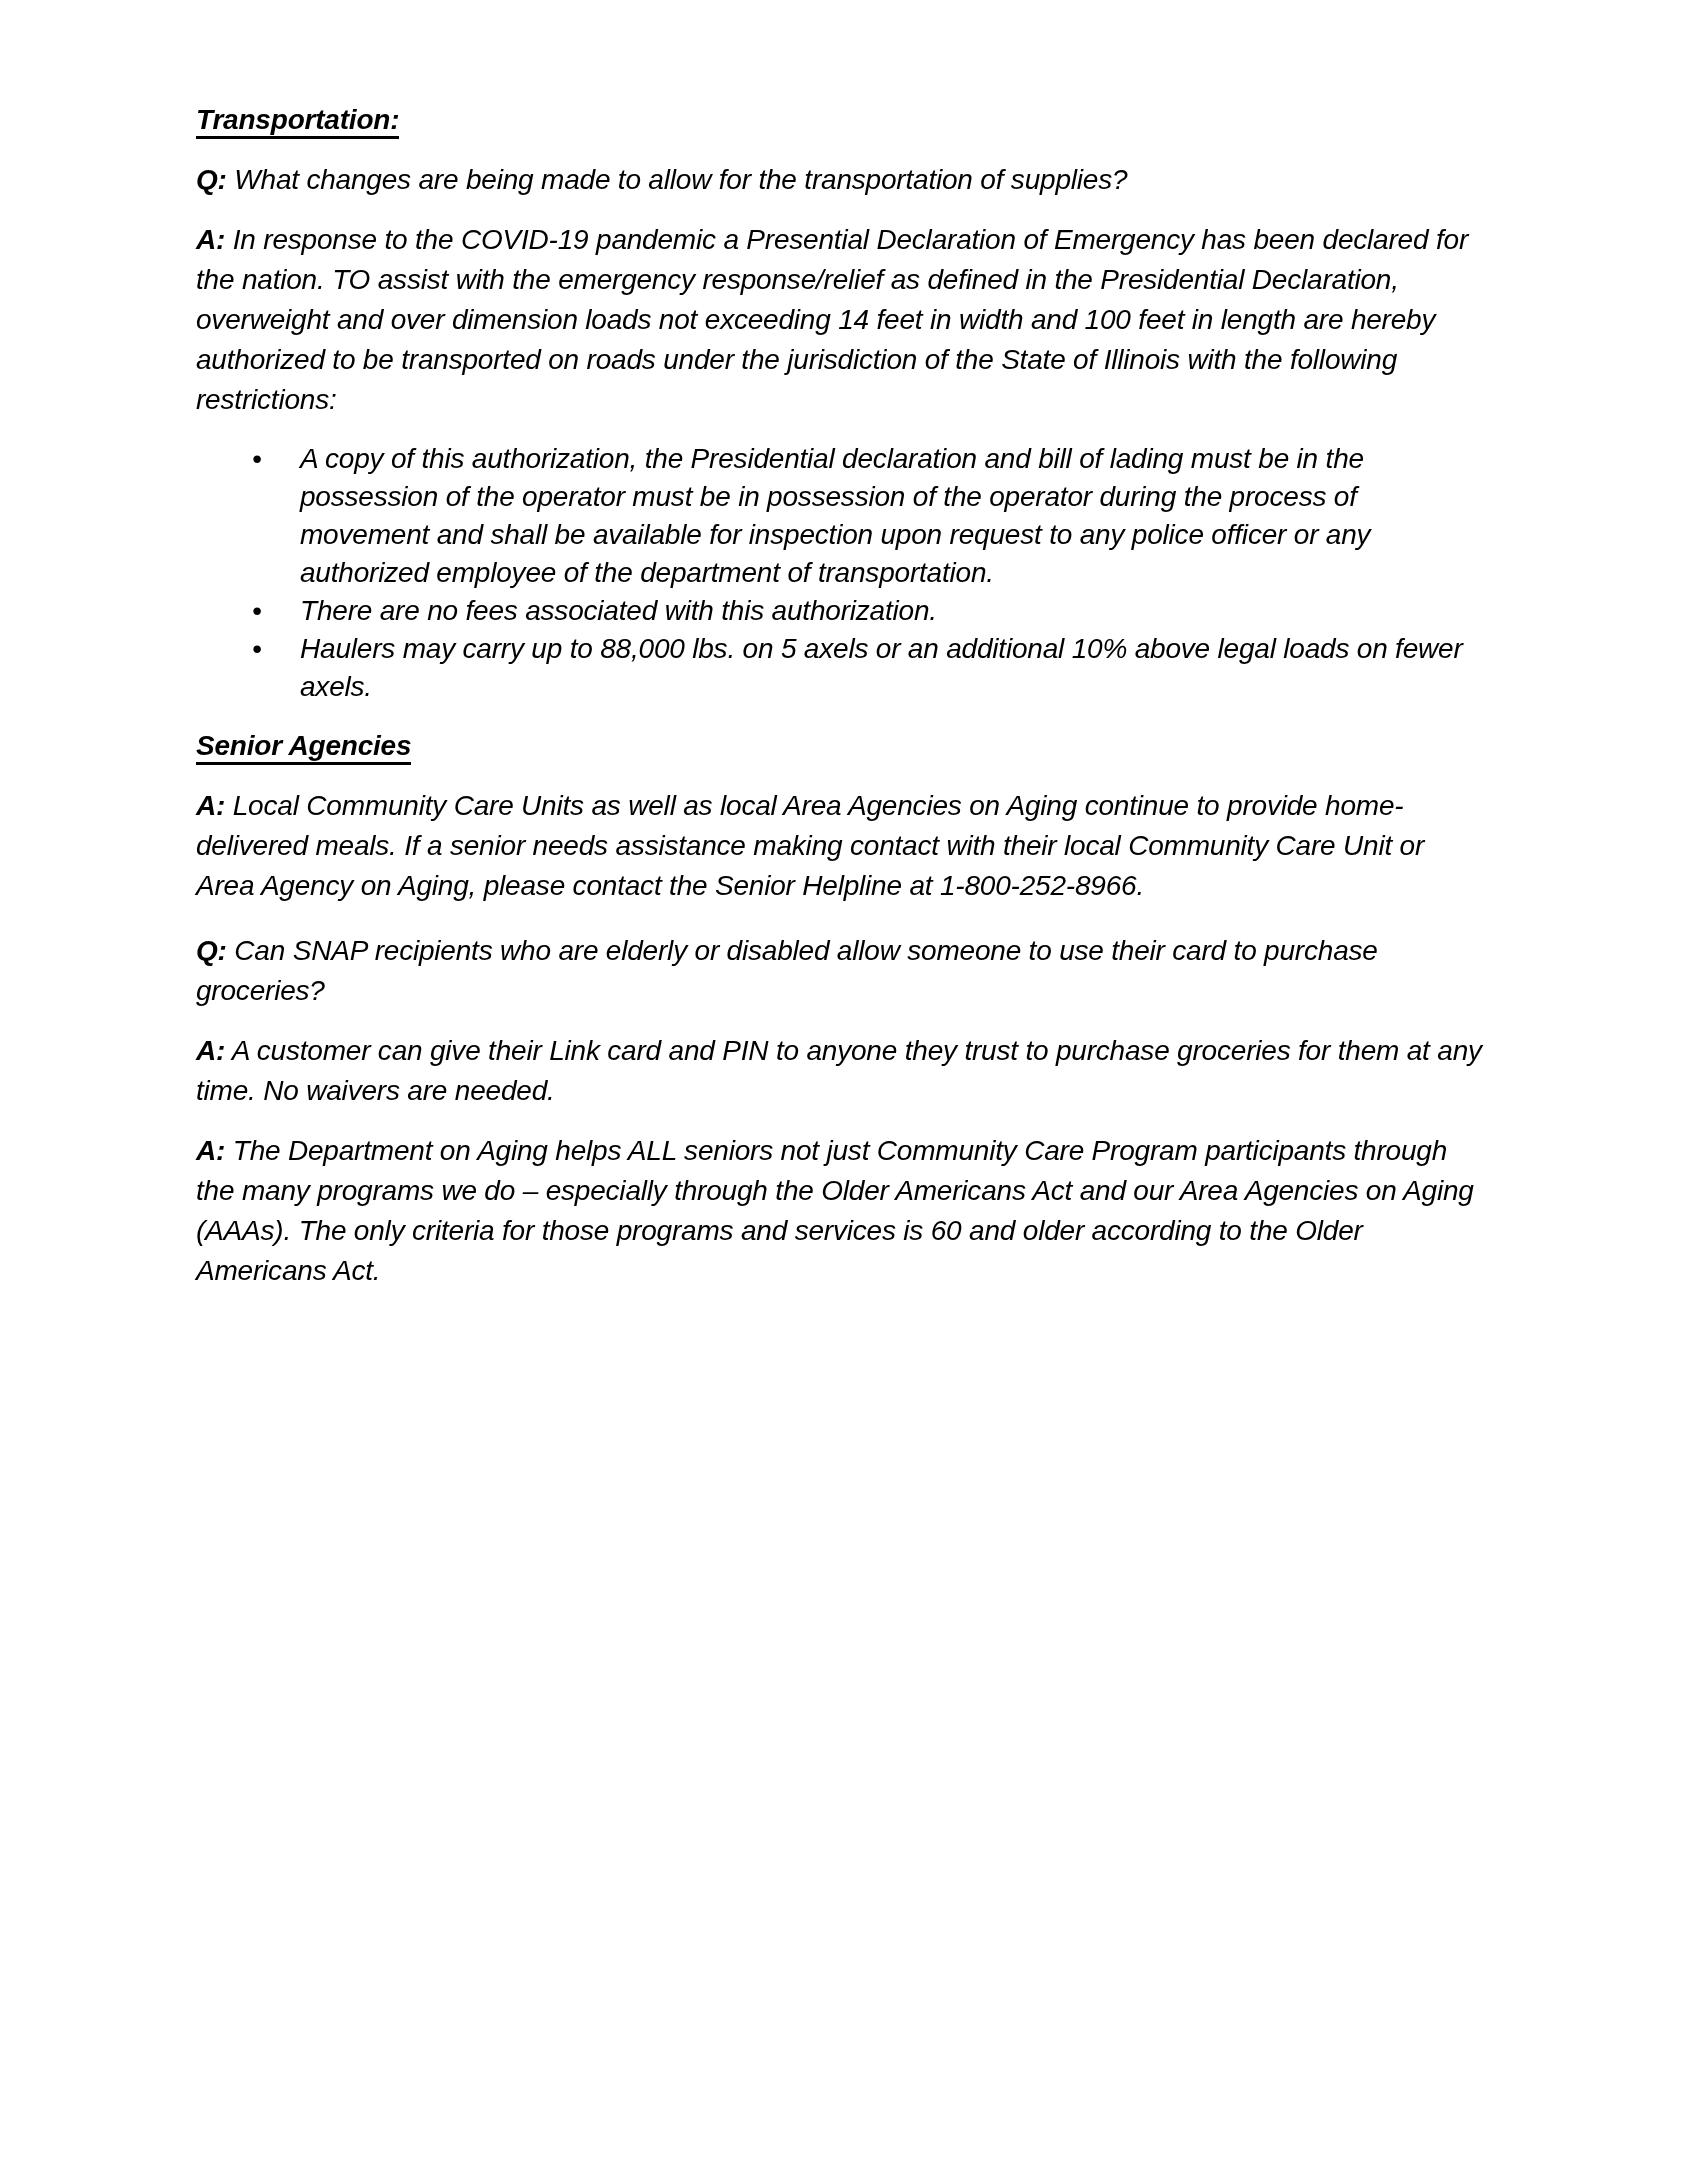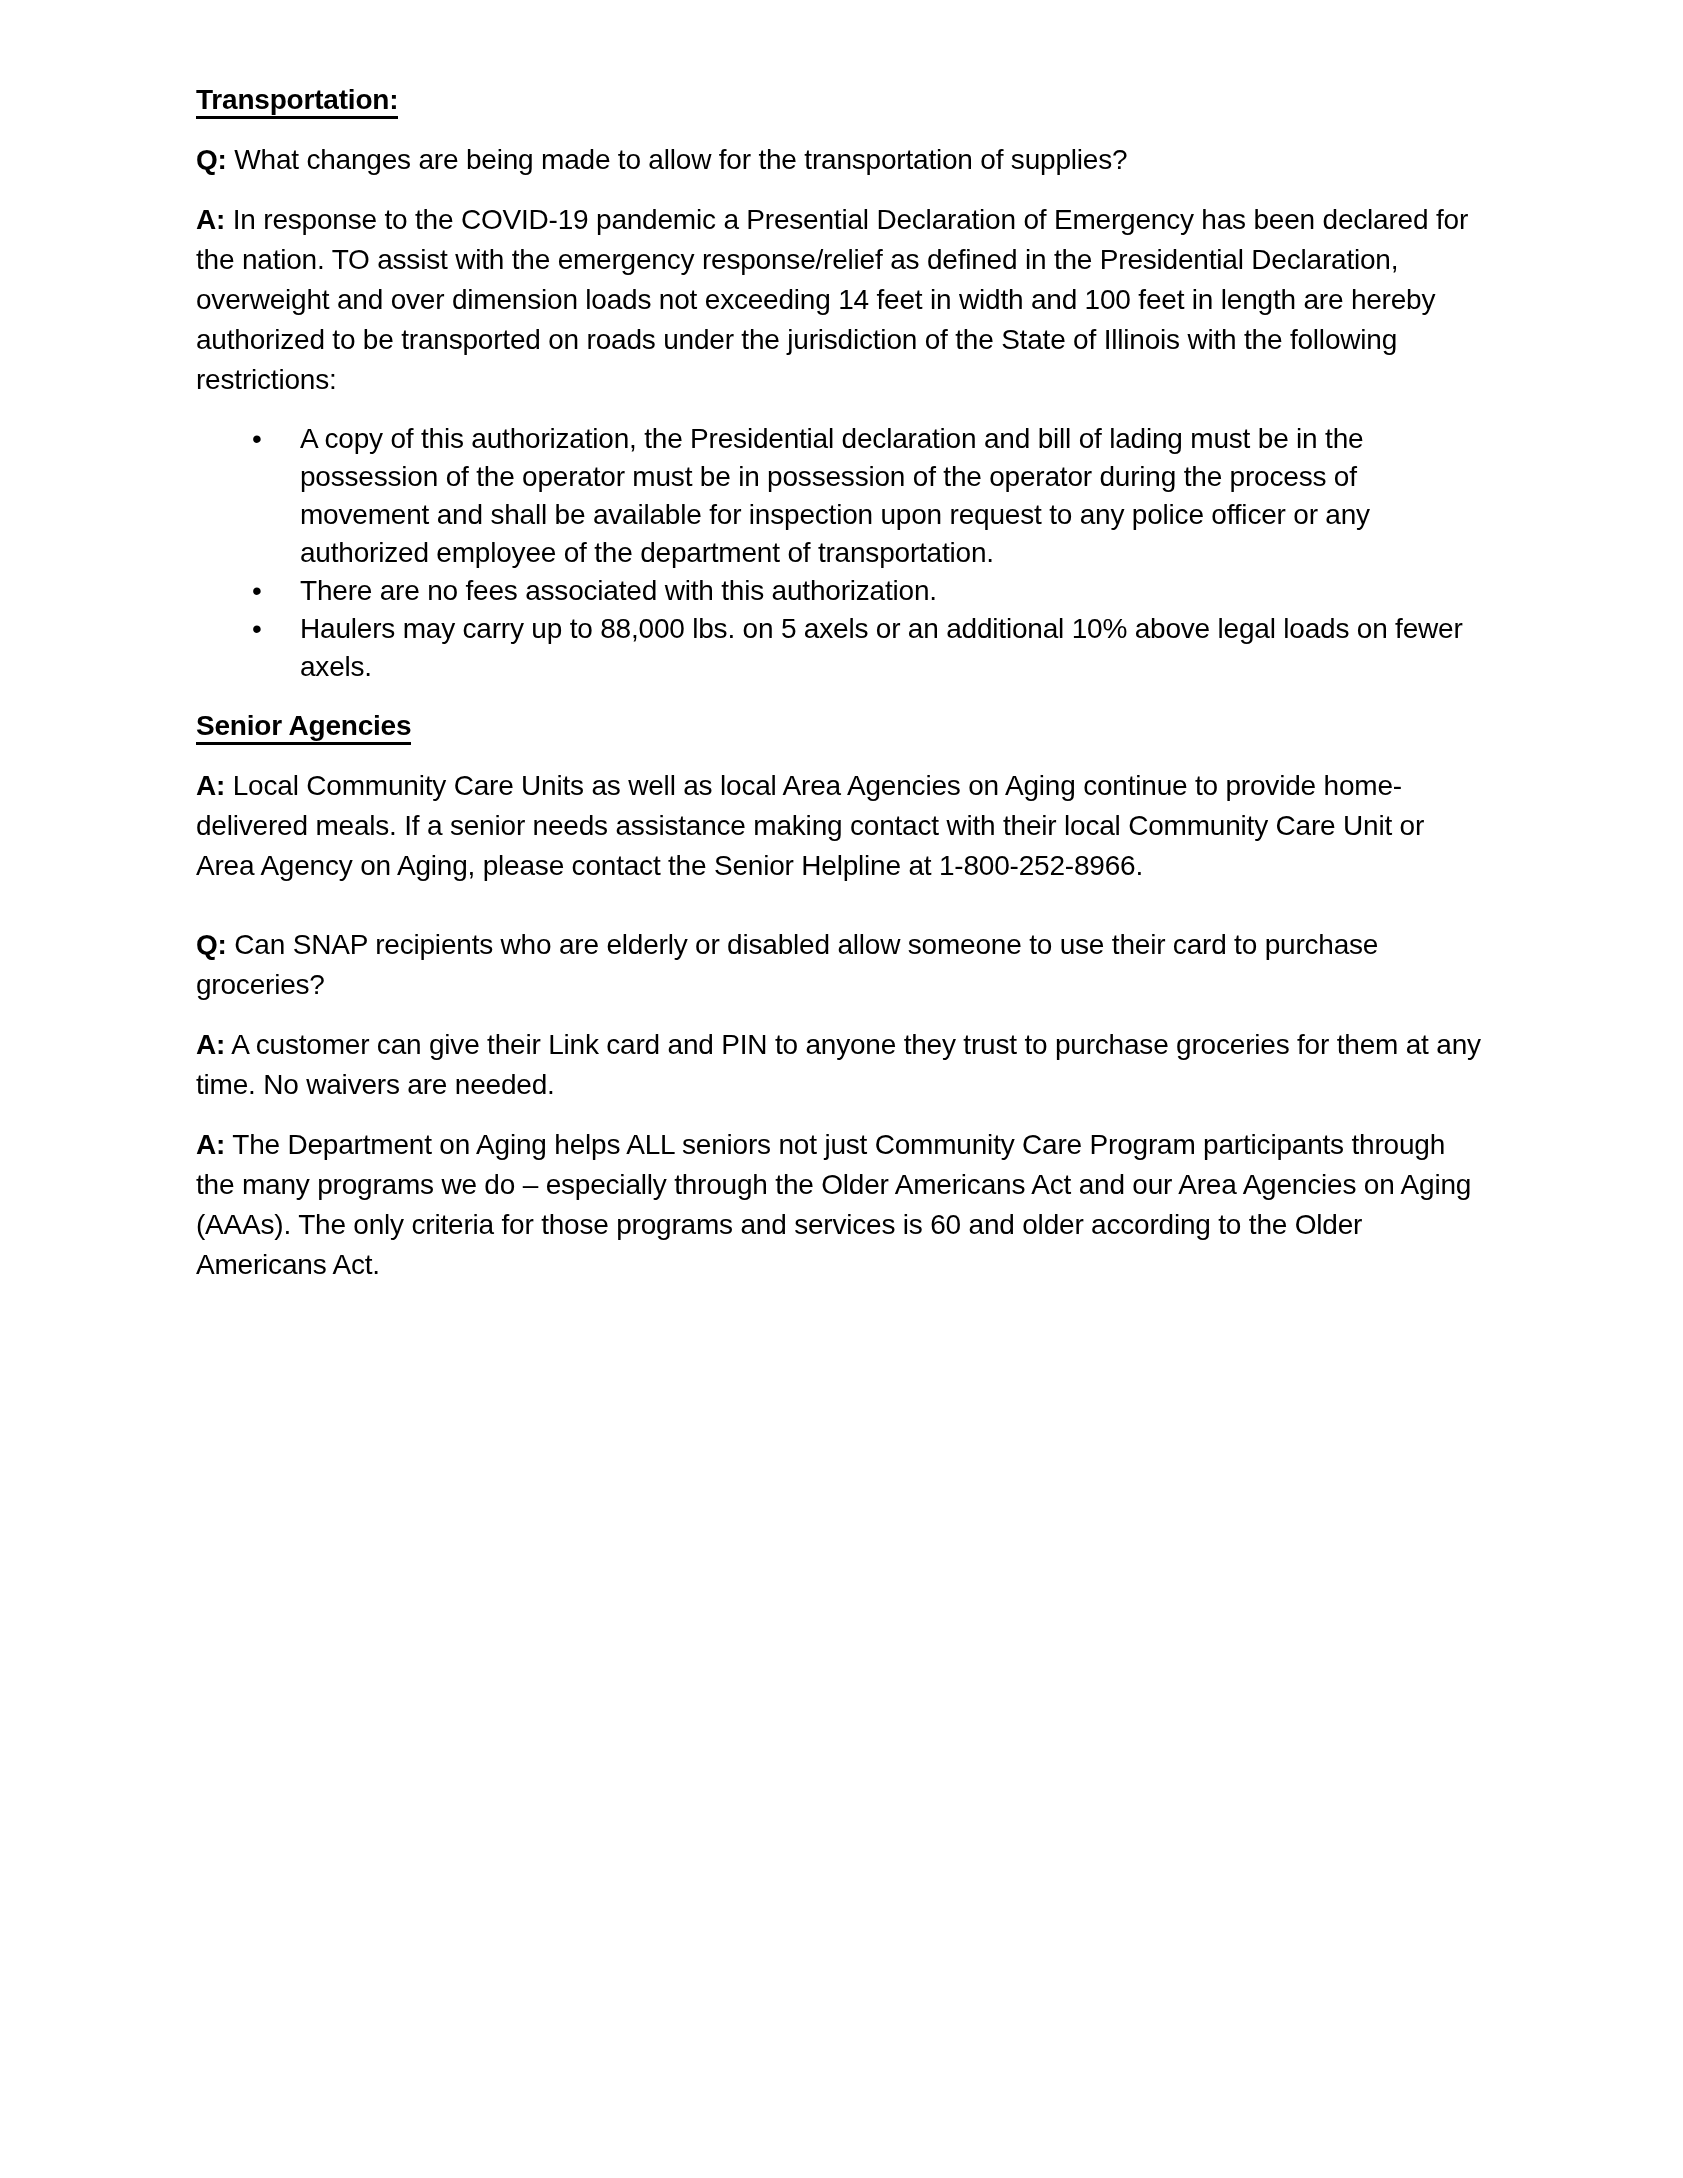--- a/index.html
+++ b/index.html
@@ -7,32 +7,33 @@
     padding: 0;
     background: #ffffff;
   }
   .page {
     position: relative;
     width: 1683px;
     height: 2178px;
     background: #ffffff;
     color: #000000;
     box-sizing: border-box;
-    padding: 80px 196px 0 196px;
+    padding: 100px 196px 0 196px;
     font-family: "Liberation Sans", sans-serif;
     font-size: 28px;
     line-height: 40px;
     letter-spacing: -0.2px;
     overflow: hidden;
+    font-style: italic;
   }
   .para {
     margin: 0 0 20px 0;
   }
   .gap-before {
-    margin-top: 39px;
+    margin-top: 25px;
   }
   .heading-line {
     margin: 0 0 20px 0;
   }
   .heading-text {
     font-weight: 700;
     border-bottom: 3px solid #000000;
     padding-bottom: 1px;
   }
   .prefix {

